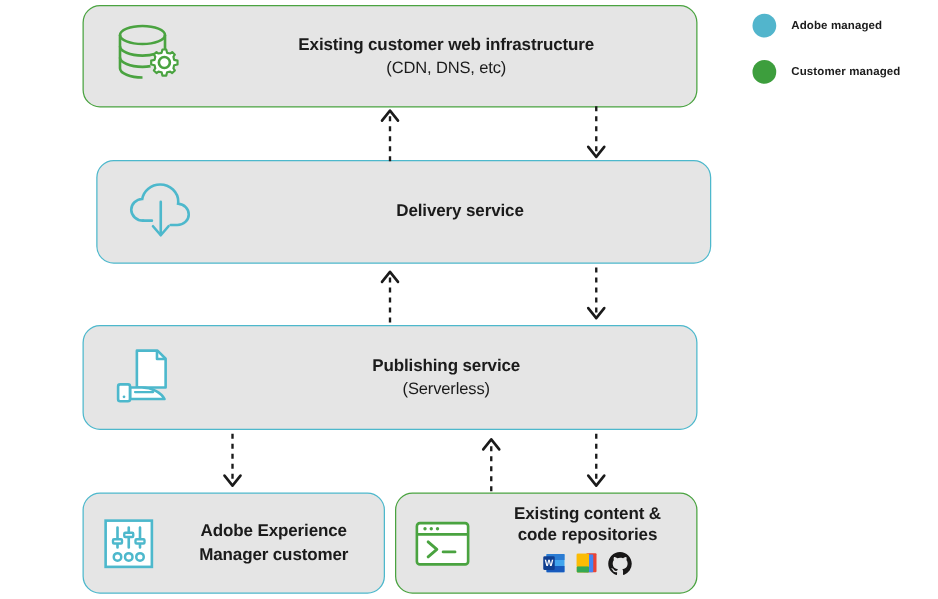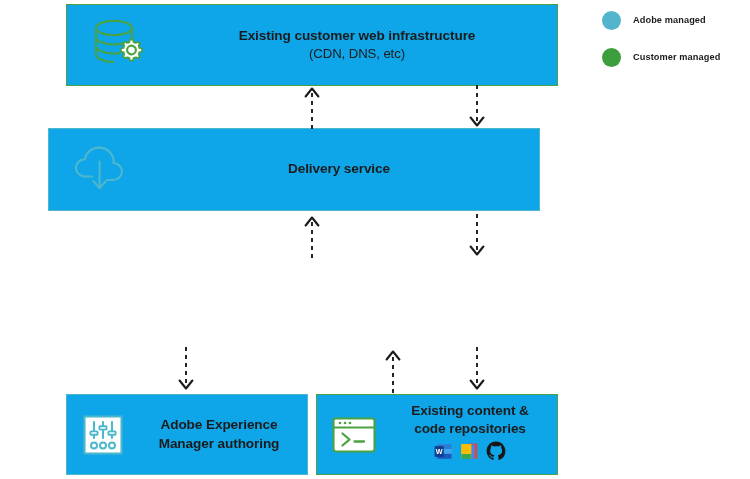--- a/index.html
+++ b/index.html
@@ -19,22 +19,22 @@
     left: 0;
     top: 0;
     width: 750px;
     height: 479px;
   }
 
   
   .box {
     position: absolute;
     box-sizing: border-box;
-    border-radius: 0;
-    background: #0ea5e9;
+    border-radius: 14px;
+    background: #e5e5e5;
     display: flex;
     align-items: center;
   }
   .box.green { border: 1.6px solid #4aa340; }
   .box.teal  { border: 1.6px solid #4db8cc; }
 
   .box-icon {
     flex: 0 0 auto;
     display: flex;
     align-items: center;
@@ -54,21 +54,21 @@
   }
   .sub-line {
     font-size: 13.2px;
     font-weight: normal;
     letter-spacing: -0.1px;
   }
   .box-text.stacked .title-line { display: block; }
 
   
   #box-infra     { left: 66px;  top: 4px;   width: 492px; height: 82px; }
-  #box-delivery  { left: 48px;  top: 128px; width: 492px; height: 83px; justify-content: flex-end; }
+  #box-delivery  { left: 77px;  top: 128px; width: 492px; height: 83px; justify-content: flex-end; }
   #box-publishing{ left: 66px;  top: 260px; width: 492px; height: 84px; }
   #box-aem       { left: 66px;  top: 394px; width: 242px; height: 81px; }
   #box-repos     { left: 316px; top: 394px; width: 242px; height: 81px; justify-content: flex-end; }
 
   #box-infra .box-icon      { width: 104px; }
   #box-delivery .box-icon   { width: 104px; }
   #box-publishing .box-icon { width: 104px; }
   #box-aem .box-icon        { width: 72px; }
   #box-repos .box-icon      { width: 74px; }
 
@@ -150,37 +150,53 @@
         <path d="M14.5 34.5 L21.5 34.5" stroke="#4db8cc" stroke-width="2.1" stroke-linecap="round"></path>
         <path d="M28.6 19.5 L28.6 45.5" stroke="#4db8cc" stroke-width="2.1" stroke-linecap="round"></path>
         <path d="M22.4 39.0 L28.6 46.2 L34.8 39.0" stroke="#4db8cc" stroke-width="2.1" fill="none" stroke-linecap="round" stroke-linejoin="round"></path>
       </svg>
     </div>
     <div class="box-text">
       <div class="title-line">Delivery service</div>
     </div>
   </div>
 
+  <div class="box teal" id="box-publishing">
+    <div class="box-icon">
+      <svg width="60" height="56" viewBox="0 0 60 56" fill="none">
+        <path d="M20.5 6.5 L37.0 6.5 L43.5 13.0 L43.5 36.0 L20.5 36.0 Z" stroke="#4db8cc" stroke-width="2.1" fill="#ffffff" stroke-linejoin="round"></path>
+        <path d="M36.6 6.6 L36.6 13.2 L43.3 13.2" stroke="#4db8cc" stroke-width="2.1" fill="none" stroke-linejoin="round"></path>
+        <rect x="5.5" y="33.5" width="9.5" height="13.5" rx="1.6" stroke="#4db8cc" stroke-width="2.1" fill="#ffffff"></rect>
+        <circle cx="10.2" cy="43.4" r="1.1" fill="#4db8cc"></circle>
+        <path d="M15.2 36.0 L24.5 36.0 C32.5 36.0 40.0 40.2 42.6 45.2 L15.2 45.2 Z" stroke="#4db8cc" stroke-width="2.1" fill="#ffffff" stroke-linejoin="round"></path>
+        <path d="M19.0 39.6 L33.5 39.6" stroke="#4db8cc" stroke-width="1.8" stroke-linecap="round"></path>
+      </svg>
+    </div>
+    <div class="box-text">
+      <div class="title-line">Publishing service</div>
+      <div class="sub-line">(Serverless)</div>
+    </div>
+  </div>
 
   <div class="box teal" id="box-aem">
     <div class="box-icon">
       <svg width="46" height="46" viewBox="0 0 46 46" fill="none">
         <rect x="4.5" y="4.5" width="37" height="37" stroke="#4db8cc" stroke-width="2.1" fill="#ffffff"></rect>
         <path d="M14.0 10.0 L14.0 26.0 M23.0 10.0 L23.0 26.0 M32.0 10.0 L32.0 26.0" stroke="#4db8cc" stroke-width="2.1" stroke-linecap="round"></path>
         <rect x="10.4" y="19.4" width="7.2" height="3.4" rx="0.8" fill="#ffffff" stroke="#4db8cc" stroke-width="1.9"></rect>
         <rect x="19.4" y="14.2" width="7.2" height="3.4" rx="0.8" fill="#ffffff" stroke="#4db8cc" stroke-width="1.9"></rect>
         <rect x="28.4" y="19.4" width="7.2" height="3.4" rx="0.8" fill="#ffffff" stroke="#4db8cc" stroke-width="1.9"></rect>
         <circle cx="14.0" cy="33.5" r="3.0" stroke="#4db8cc" stroke-width="2.0" fill="#ffffff"></circle>
         <circle cx="23.0" cy="33.5" r="3.0" stroke="#4db8cc" stroke-width="2.0" fill="#ffffff"></circle>
         <circle cx="32.0" cy="33.5" r="3.0" stroke="#4db8cc" stroke-width="2.0" fill="#ffffff"></circle>
       </svg>
     </div>
     <div class="box-text stacked">
       <div class="title-line">Adobe Experience</div>
-      <div class="title-line">Manager authoring</div>
+      <div class="title-line">Manager customer</div>
     </div>
   </div>
 
   <div class="box green" id="box-repos">
     <div class="box-icon">
       <svg width="48" height="44" viewBox="0 0 48 44" fill="none">
         <rect x="3.5" y="5.5" width="41" height="33" rx="2.4" stroke="#4aa340" stroke-width="2.1" fill="#ffffff"></rect>
         <path d="M3.5 14.5 L44.5 14.5" stroke="#4aa340" stroke-width="2.1"></path>
         <circle cx="10.0" cy="10.0" r="1.35" fill="#4aa340"></circle>
         <circle cx="15.0" cy="10.0" r="1.35" fill="#4aa340"></circle>

